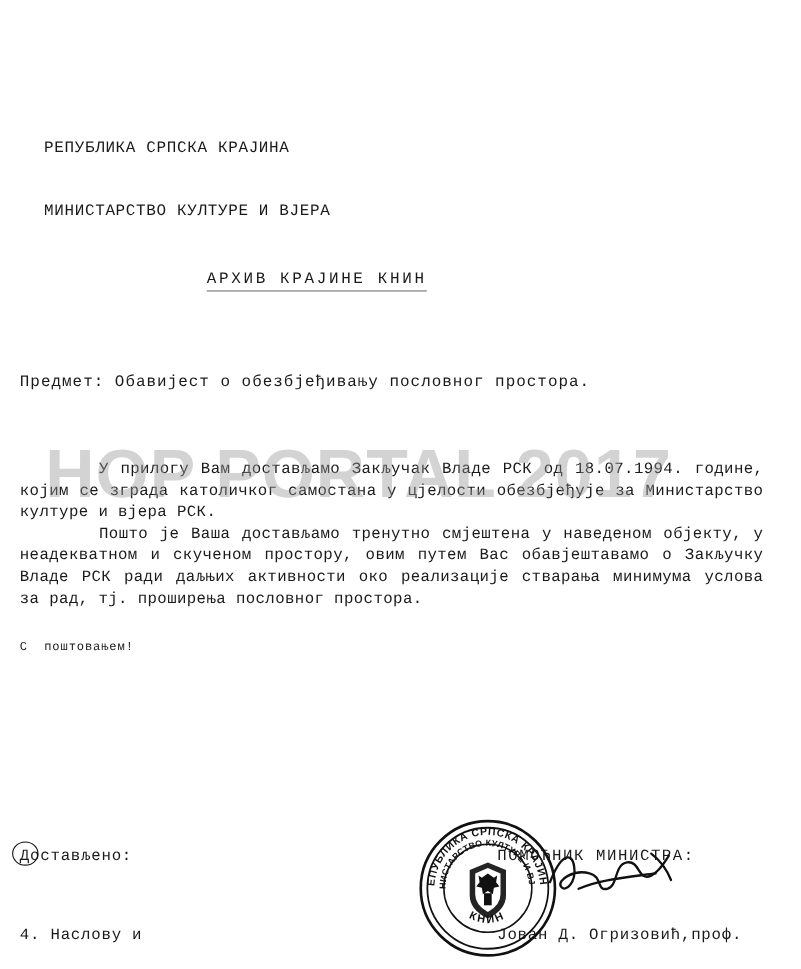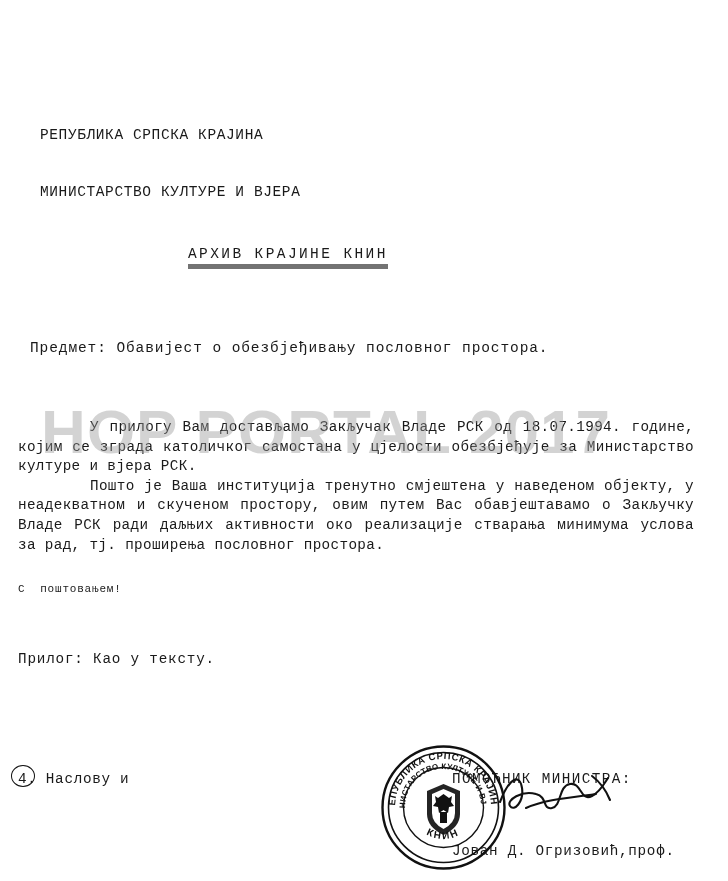--- a/index.html
+++ b/index.html
@@ -32,32 +32,31 @@
     white-space: pre;
   }
   .letterhead .ln { display: block; }
 
   .addressee {
     position: absolute;
     left: 188px;
     top: 246px;
     font-size: 14.5px;
     letter-spacing: 2.4px;
-    border-bottom: 5px solid #737373;
+    border-bottom: 1px solid #737373;
     padding-bottom: 2px;
   }
 
   .subject {
     position: absolute;
     left: 18px;
     top: 340px;
     font-size: 14.5px;
     letter-spacing: 0.9px;
     white-space: pre;
-    margin-left: 12px;
   }
 
   .body {
     position: absolute;
     left: 18px;
     top: 418px;
     width: 676px;
     font-size: 14.3px;
     line-height: 19.6px;
     letter-spacing: 0.35px;
@@ -165,28 +164,28 @@
     <span class="ln">РЕПУБЛИКА СРПСКА КРАЈИНА</span>
     <span class="ln">МИНИСТАРСТВО КУЛТУРЕ И ВЈЕРА</span>
   </div>
 
   <div class="addressee">АРХИВ КРАЈИНЕ КНИН</div>
 
   <div class="subject">Предмет: Обавијест о обезбјеђивању пословног простора.</div>
 
   <div class="body">
     <p>У прилогу Вам достављамо Закључак Владе РСК од 18.07.1994. године, којим се зграда католичког самостана у цјелости обезбјеђује за Министарство културе и вјера РСК.</p>
-    <p>Пошто је Ваша институција тренутно смјештена у наведеном објекту, у неадекватном  и скученом простору, овим путем Вас обавјештавамо о Закључку Владе РСК ради даљњих активности око реализације стварања минимума услова за рад, тј. проширења пословног простора.</p>
+    <p>Пошто је Ваша достављамо тренутно смјештена у наведеном објекту, у неадекватном  и скученом простору, овим путем Вас обавјештавамо о Закључку Владе РСК ради даљњих активности око реализације стварања минимума услова за рад, тј. проширења пословног простора.</p>
   </div>
 
   <div class="regards">С  поштовањем!</div>
 
-  <div class="attachment">Прилог: Као у тексту.</div>
 
   <div class="delivery">
+    <span class="ln">Достављено:</span>
     <span class="ln">4. Наслову и</span>
     
   </div>
   <div class="circle-mark"></div>
 
   <div class="signblock">
     <span class="ln title">ПОМОЋНИК МИНИСТРА:</span>
     <span class="ln">Јован Д. Огризовић,проф.</span>
   </div>
 

